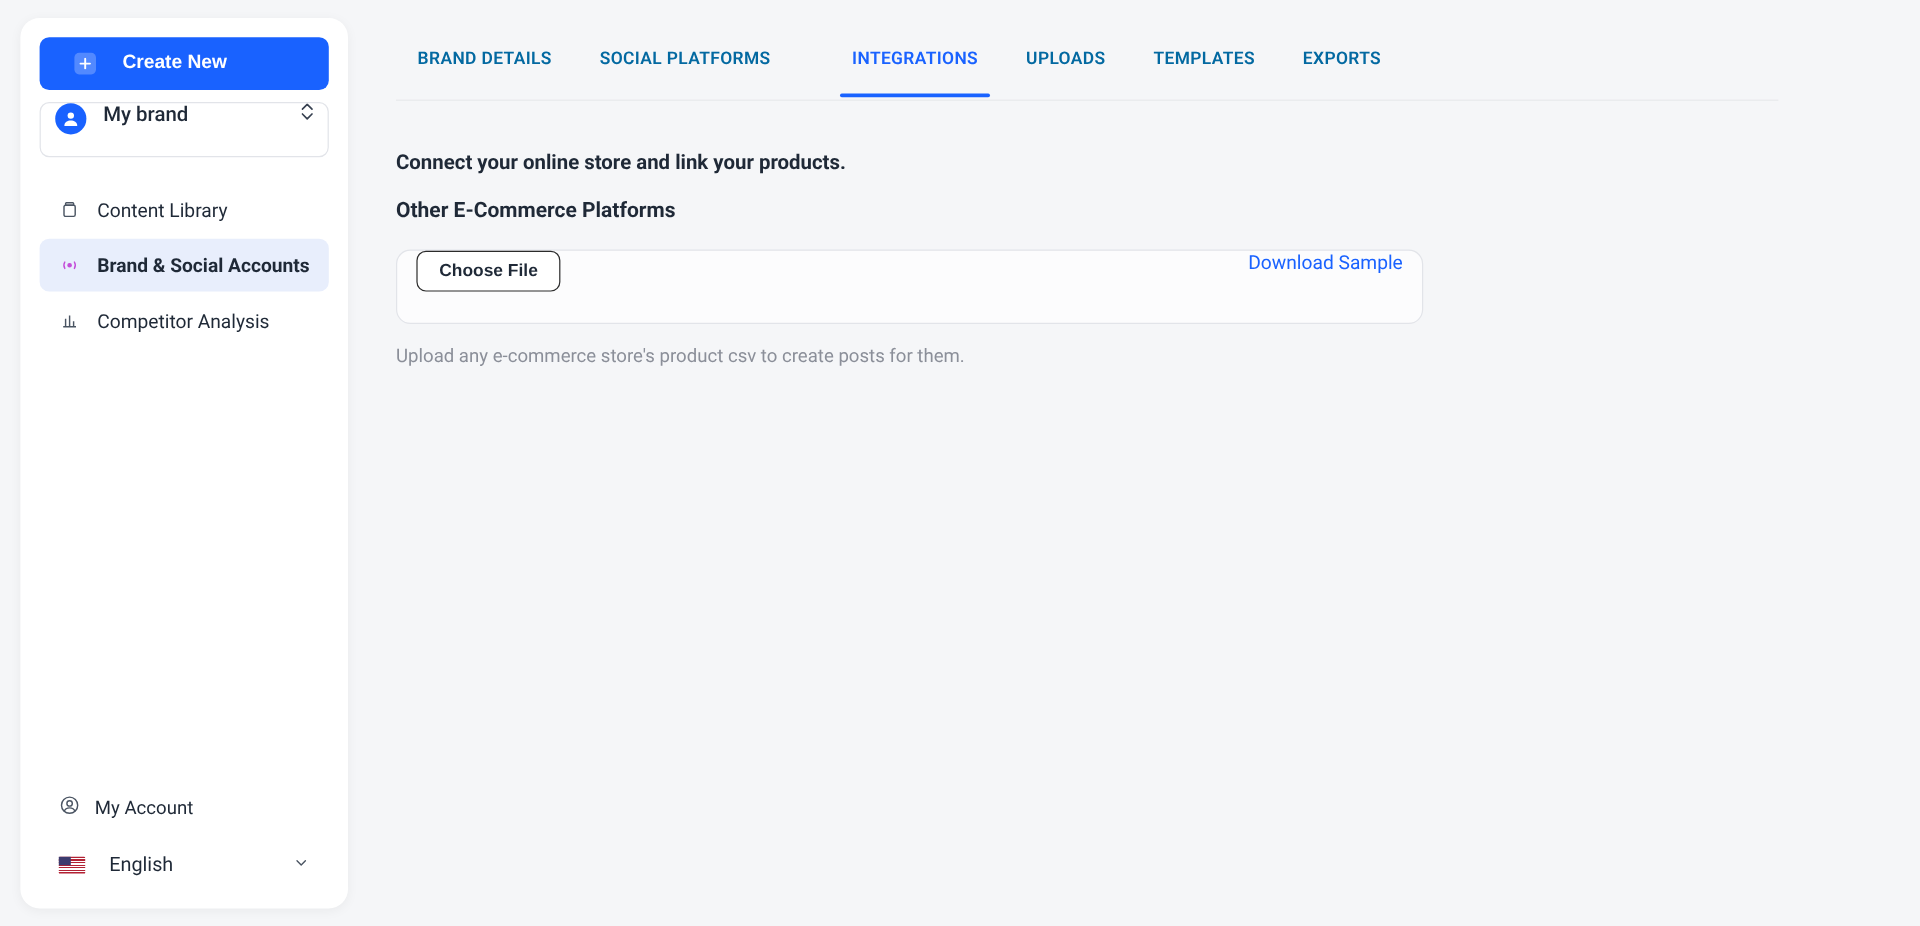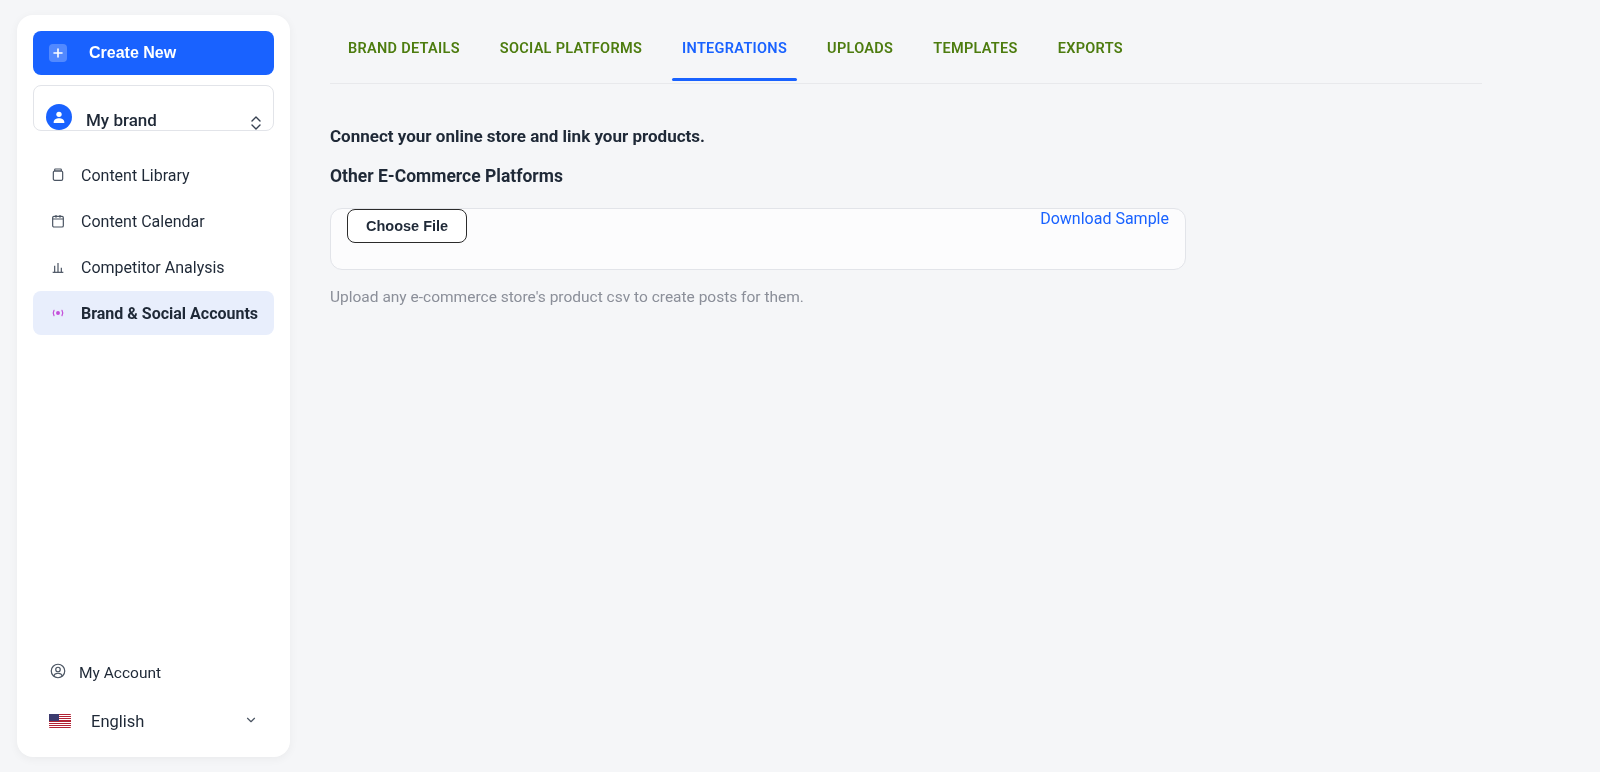--- a/index.html
+++ b/index.html
@@ -26,42 +26,42 @@
     }
     .create-btn {
       background: #1962ff;
       color: #ffffff;
       border: none;
       border-radius: 8px;
       height: 44px;
       width: 100%;
       display: flex;
       align-items: center;
-      padding-left: 16px;
+      padding-left: 29px;
       font-size: 16px;
       font-weight: 600;
       cursor: pointer;
       gap: 22px;
     }
     .plus-icon-wrap {
       width: 18px;
       height: 18px;
       background: rgba(255,255,255,0.25);
       border-radius: 4px;
       display: flex;
       align-items: center;
       justify-content: center;
     }
     .brand-select {
       margin-top: 10px;
       height: 46px;
       border: 1px solid #e2e4e9;
       border-radius: 8px;
       display: flex;
-      align-items: flex-end;
+      align-items: flex-start;
       padding: 0 10px 0 12px;
       cursor: pointer;
       gap: 14px;
     }
     .avatar-icon {
       width: 26px;
       height: 26px;
       border-radius: 50%;
       background: #1962ff;
       display: flex;
@@ -184,28 +184,29 @@
       gap: 36px;
       border-bottom: 1px solid #e8e9ec;
       padding-left: 16px;
       height: 44px;
       align-items: flex-start;
       width: 1152px;
     }
     .tab {
       font-size: 14.5px;
       font-weight: 600;
-      color: #4d7c0f;
+      color: #0369a1;
       letter-spacing: 0.3px;
       cursor: pointer;
       padding: 0 2px 23px 2px;
       position: relative;
     }
     .tab.active {
       color: #1962ff;
+      margin-left: 28px;
     }
     .tab.active::after {
       content: "";
       position: absolute;
       left: -8px;
       right: -8px;
       bottom: -1px;
       height: 3px;
       background: #1962ff;
       border-radius: 2px;
@@ -292,48 +293,39 @@
     <div class="nav-item">
       <span class="nav-icon">
         <svg width="16" height="16" viewBox="0 0 24 24" fill="none" stroke="currentColor" stroke-width="1.8">
             <rect x="5" y="6" width="14" height="14" rx="2"></rect>
             <path d="M8 3h8a1 1 0 011 1v2H7V4a1 1 0 011-1z"></path>
           </svg>
       </span>
       <span>Content Library</span>
     </div>
 
-    <div class="nav-item">
+
+    <div class="nav-item active">
       <span class="nav-icon">
-        <svg width="16" height="16" viewBox="0 0 24 24" fill="none" stroke="currentColor" stroke-width="1.8">
-            <rect x="4" y="5" width="16" height="16" rx="2"></rect>
-            <path d="M4 9h16M9 3v4M15 3v4"></path>
-          </svg>
-      </span>
-      <span>Content Calendar</span>
+        <svg width="16" height="16" viewBox="0 0 24 24" fill="none" stroke="#c44fd9" stroke-width="1.8">
+            <circle cx="12" cy="12" r="2" fill="#c44fd9"></circle>
+            <path d="M6 8a8 8 0 000 8M18 8a8 8 0 010 8" stroke-linecap="round"></path>
+          </svg>
+      </span>
+      <span>Brand &amp; Social Accounts</span>
     </div>
 
     <div class="nav-item">
       <span class="nav-icon">
         <svg width="16" height="16" viewBox="0 0 24 24" fill="none" stroke="currentColor" stroke-width="1.8">
             <path d="M4 20h16"></path>
             <path d="M7 20V10M12 20V6M17 20v-7"></path>
           </svg>
       </span>
       <span>Competitor Analysis</span>
-    </div>
-
-    <div class="nav-item active">
-      <span class="nav-icon">
-        <svg width="16" height="16" viewBox="0 0 24 24" fill="none" stroke="#c44fd9" stroke-width="1.8">
-            <circle cx="12" cy="12" r="2" fill="#c44fd9"></circle>
-            <path d="M6 8a8 8 0 000 8M18 8a8 8 0 010 8" stroke-linecap="round"></path>
-          </svg>
-      </span>
-      <span>Brand &amp; Social Accounts</span>
     </div>
   </nav>
 
   <div class="spacer"></div>
 
   <div class="bottom-nav">
     <div class="account-row">
       <span>
         <svg width="18" height="18" viewBox="0 0 24 24" fill="none" stroke="#4b5563" stroke-width="1.6">
             <circle cx="12" cy="12" r="9"></circle>

